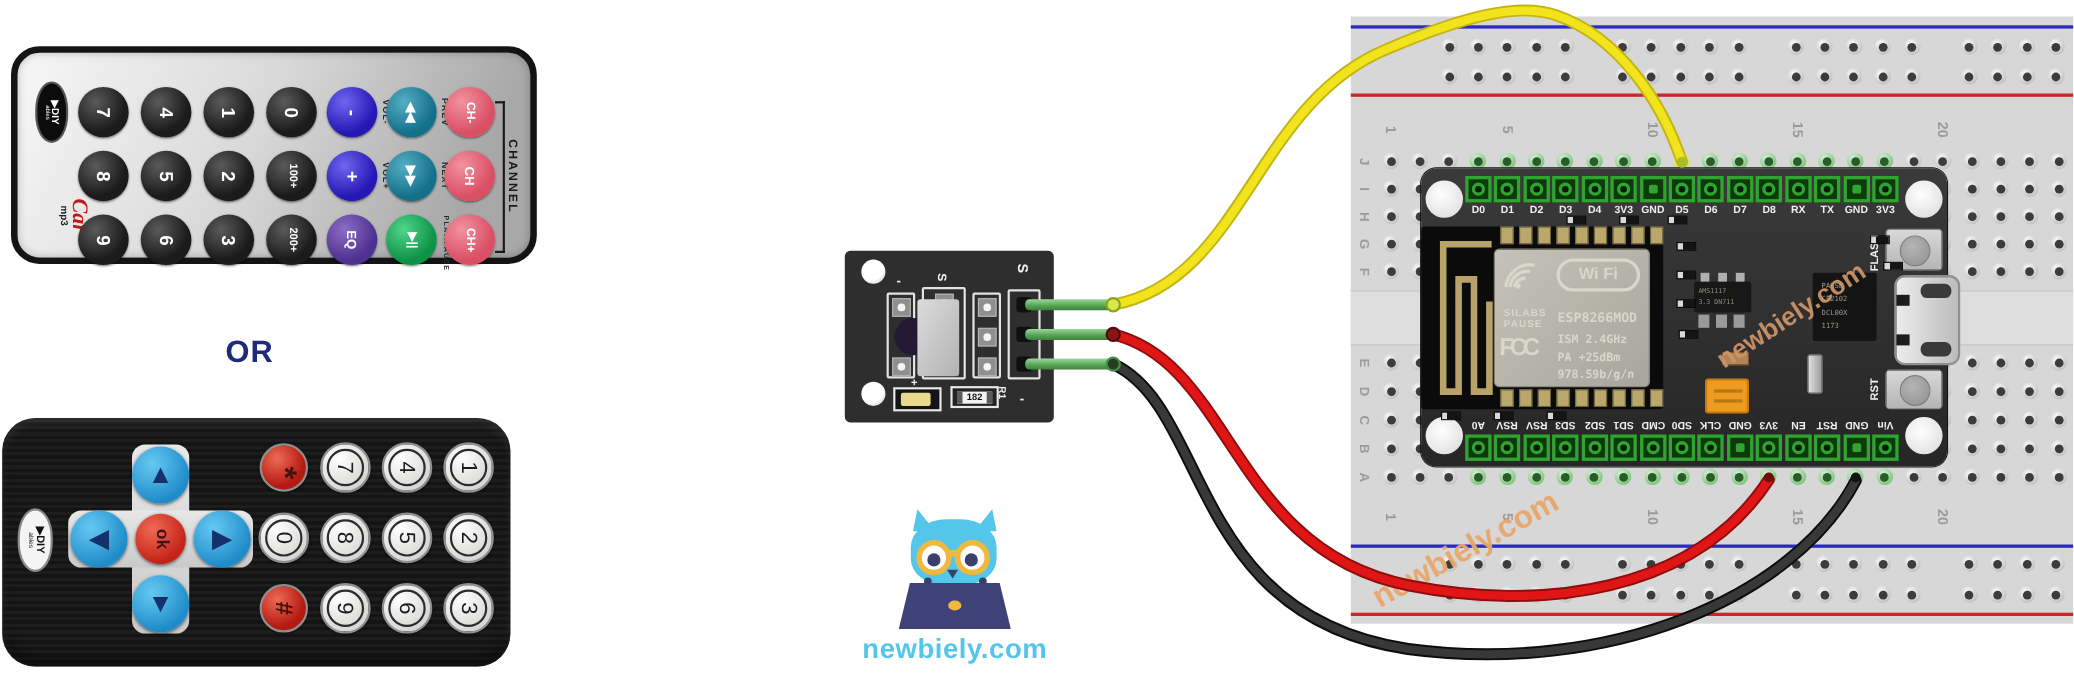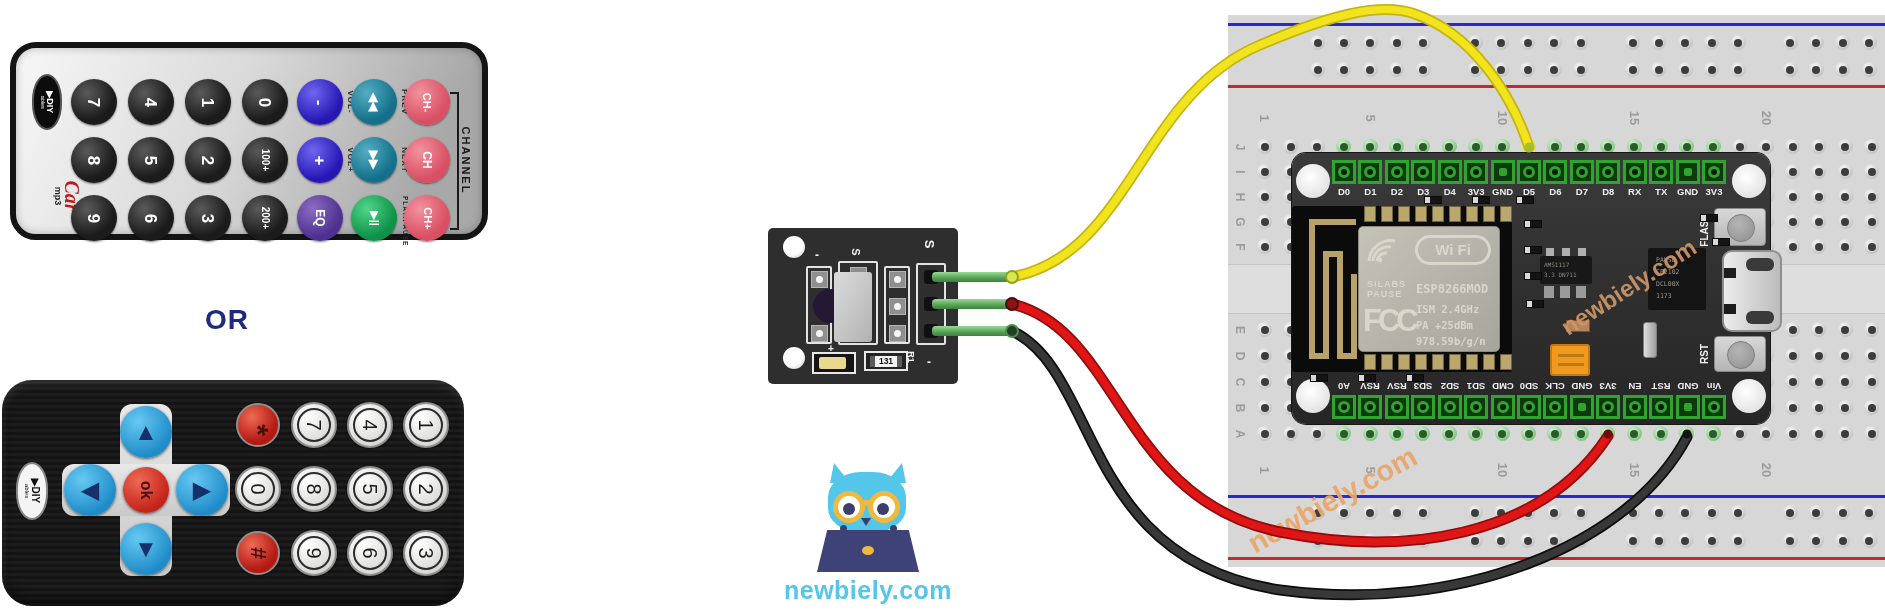--- a/index.html
+++ b/index.html
@@ -615,21 +615,21 @@
         <circle cx="15" cy="25" r="2.4" fill="#d9d6ca"></circle>
       </svg>
       <div class="fc" style="left:56px;top:8px;width:76px;height:30px;border:3px solid #d9d6ca;border-radius:16px;">
         <span class="shtxt" style="font-size:15px;font-weight:bold;">Wi Fi</span>
       </div>
       <div class="shtxt" style="left:8px;top:52px;font-size:9px;font-weight:bold;letter-spacing:1px;">
         <span style="display:block;">SILABS</span>
         <span style="display:block;">PAUSE</span>
       </div>
       <div class="shtxt mono" style="left:57px;top:56px;font-size:12px;font-weight:bold;">ESP8266MOD</div>
-      <div class="shtxt" style="left:4px;top:76px;font-size:31px;font-weight:900;letter-spacing:-4px;">FCC</div>
+      <div class="shtxt" style="left:4px;top:76px;font-size:22px;font-weight:900;letter-spacing:-4px;">FCC</div>
       <div class="shtxt mono" style="left:57px;top:76px;font-size:10.5px;font-weight:bold;">ISM 2.4GHz</div>
       <div class="shtxt mono" style="left:57px;top:92px;font-size:10.5px;font-weight:bold;">PA  +25dBm</div>
       <div class="shtxt mono" style="left:57px;top:108px;font-size:10.5px;font-weight:bold;">978.59b/g/n</div>
     </div>
 
     <div style="left:248px;top:103px;width:52px;height:28px;background:#181818;border-radius:2px;">
       <span class="mono" style="position:absolute;left:4px;top:5px;font-size:6px;color:#8d8d7f;">AMS1117</span>
       <span class="mono" style="position:absolute;left:4px;top:15px;font-size:6px;color:#8d8d7f;">3.3 DN711</span>
     </div>
     <div style="left:254px;top:95px;width:8px;height:8px;background:#b0b0b0;"></div>
@@ -787,21 +787,21 @@
       </div>
     <div style="left:45px;top:61px;width:34px;height:34px;border-radius:50%;background:#241834;"></div>
     <div style="left:66px;top:44px;width:38px;height:70px;background:linear-gradient(120deg,#dcdcdc,#b2b2b2);border-radius:3px;"></div>
     <div style="left:44px;top:124px;width:44px;height:22px;border:2px solid #e8e8e8;background:#141414;">
       <div style="left:5px;top:3px;width:27px;height:12px;background:#ead98c;border-radius:2px;"></div>
     </div>
     <div style="left:96px;top:123px;width:44px;height:20px;border:2px solid #e8e8e8;background:#232323;">
       <div style="left:4px;top:3px;width:32px;height:11px;background:#f2f2f2;"></div>
       <div style="left:4px;top:3px;width:5px;height:11px;background:#5a5a5a;"></div>
       <div style="left:31px;top:3px;width:5px;height:11px;background:#5a5a5a;"></div>
-      <div class="mlbl" style="left:9px;top:3px;width:22px;height:11px;font-size:8.5px;color:#111;font-weight:bold;">131</div>
+      <div class="mlbl" style="left:9px;top:3px;width:22px;height:11px;font-size:8.5px;color:#111;font-weight:bold;">182</div>
     </div>
     <div class="mlbl" style="left:41px;top:20px;width:16px;height:14px;font-size:12px;">-</div>
     <div class="mlbl rot90" style="left:80px;top:17px;width:16px;height:14px;font-size:11px;">S</div>
     <div class="mlbl rot90" style="left:154px;top:8px;width:16px;height:16px;font-size:13px;">S</div>
     <div class="mlbl" style="left:56px;top:114px;width:14px;height:14px;font-size:10px;">+</div>
     <div class="mlbl rot90" style="left:136px;top:122px;width:14px;height:14px;font-size:9px;">R1</div>
     <div class="mlbl" style="left:154px;top:127px;width:14px;height:14px;font-size:12px;">-</div>
   </div>
 
   <svg class="wires" width="1885" height="615" viewBox="0 0 1885 615">

